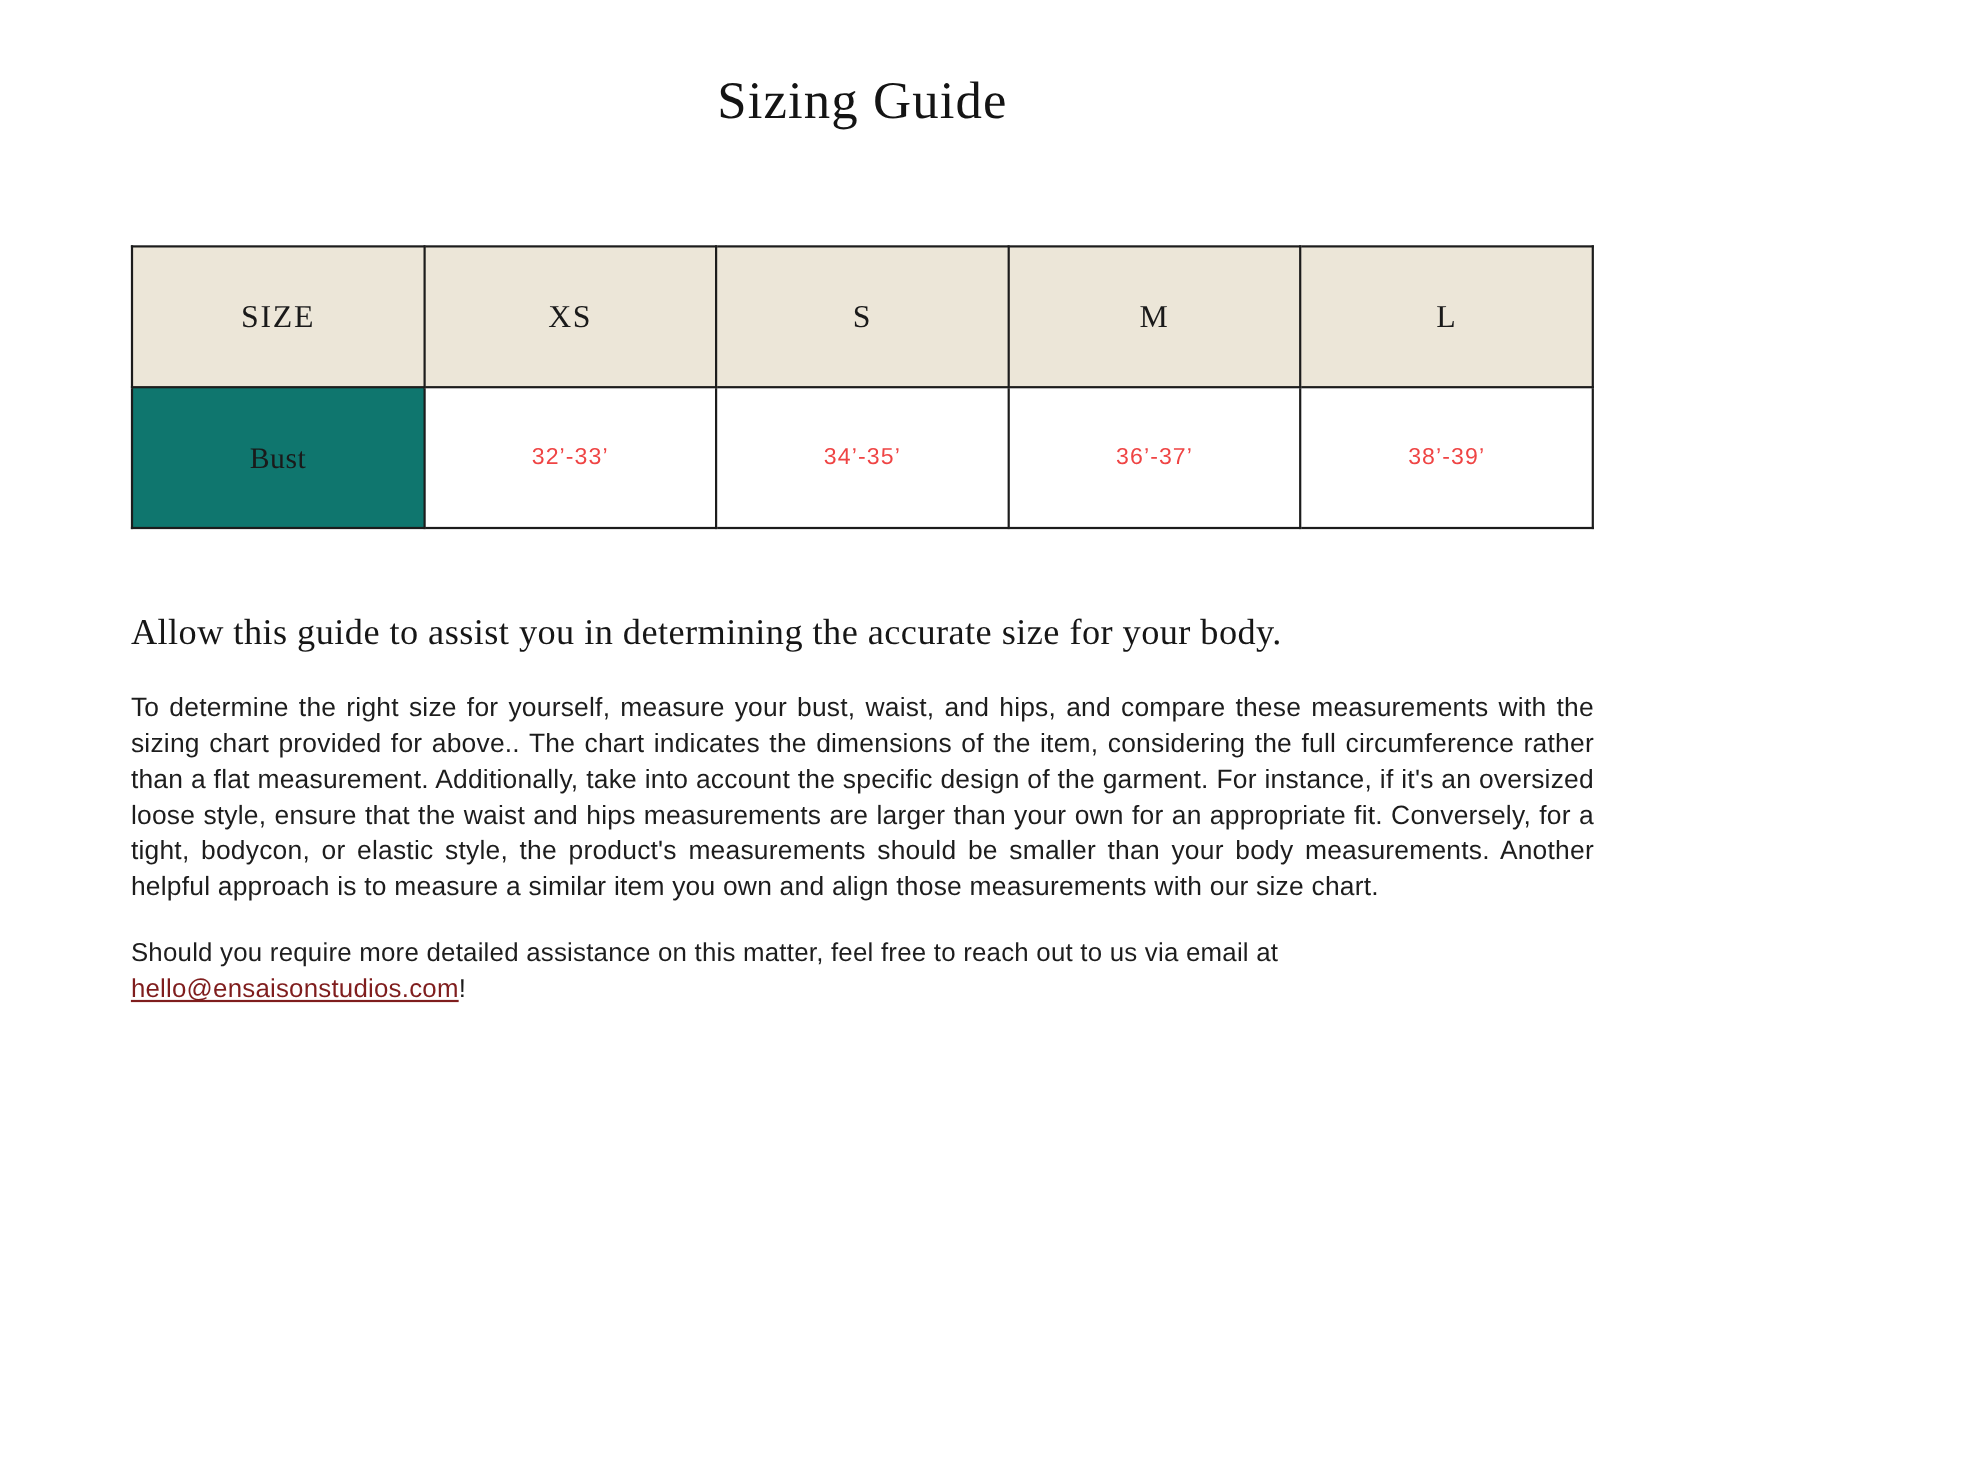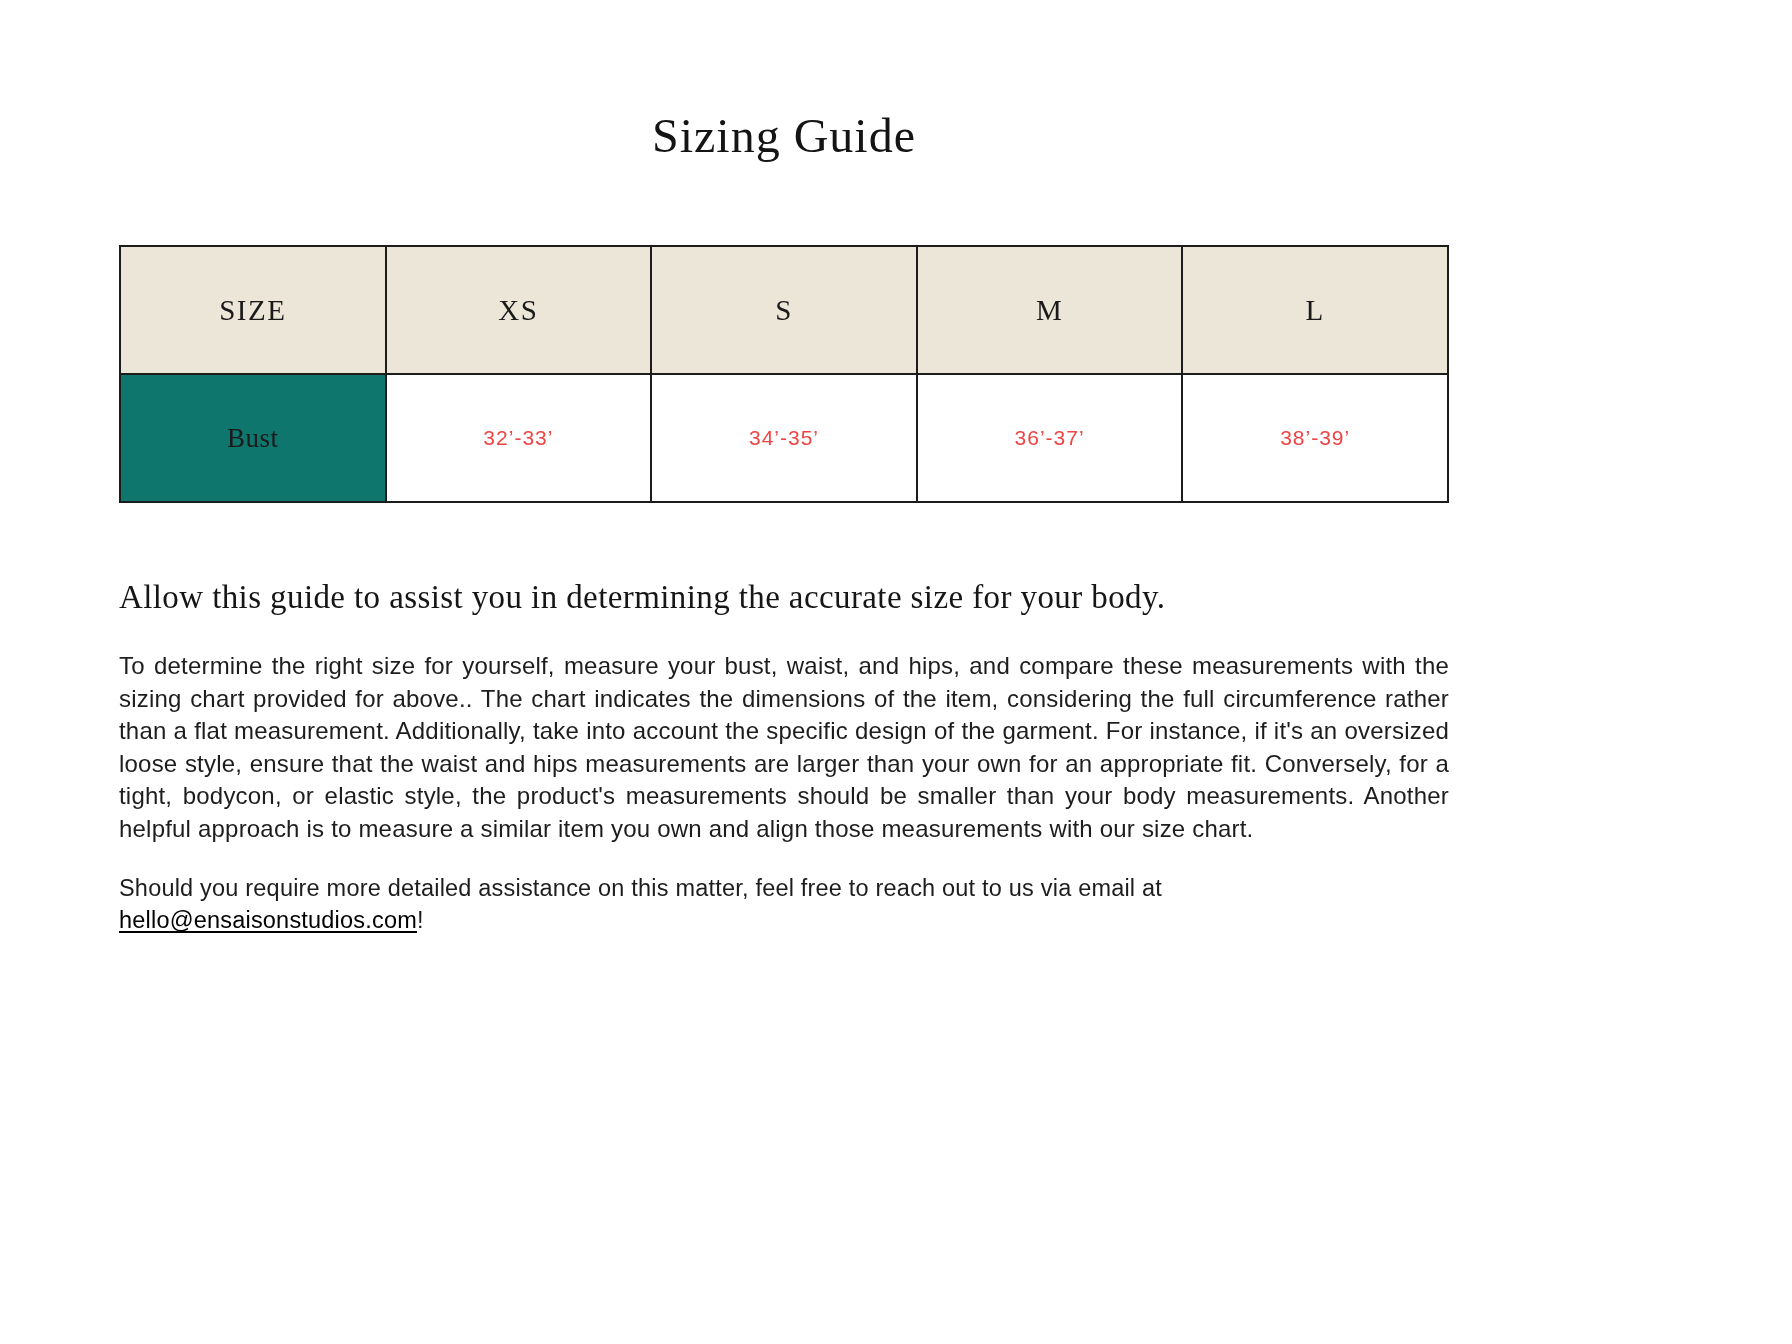--- a/index.html
+++ b/index.html
@@ -10,30 +10,30 @@
     position: relative;
     font-family: "Liberation Sans", sans-serif;
     color: #1a1a1a;
     overflow: hidden;
   }
   .content-col {
     width: 1330px;
     margin-left: 119px;
   }
   .page-title {
-    margin-top: 108px;
+    margin-top: 64px;
     text-align: center;
     font-family: "Liberation Serif", serif;
     font-weight: 500;
     font-size: 48px;
     letter-spacing: 1px;
     color: #141414;
   }
   table.sizing-table {
-    margin-top: 82px;
+    margin-top: 104px;
     width: 100%;
     border-collapse: collapse;
     table-layout: fixed;
     padding-left: 19px;
   }
   table.sizing-table th,
   table.sizing-table td {
     border: 2px solid #1c1c1c;
     height: 128px;
     text-align: center;
@@ -78,21 +78,21 @@
     letter-spacing: 0.2px;
   }
   .guide-contact {
     margin-top: 27px;
     font-size: 23.5px;
     line-height: 32px;
     color: #1d1d1d;
     letter-spacing: 0.2px;
   }
   .email-link {
-    color: #000000;
+    color: #7f1d1d;
     text-decoration: underline;
     text-underline-offset: 3px;
     cursor: pointer;
   }
 </style>
 </head>
 <body>
 
 <div class="content-col">
 

